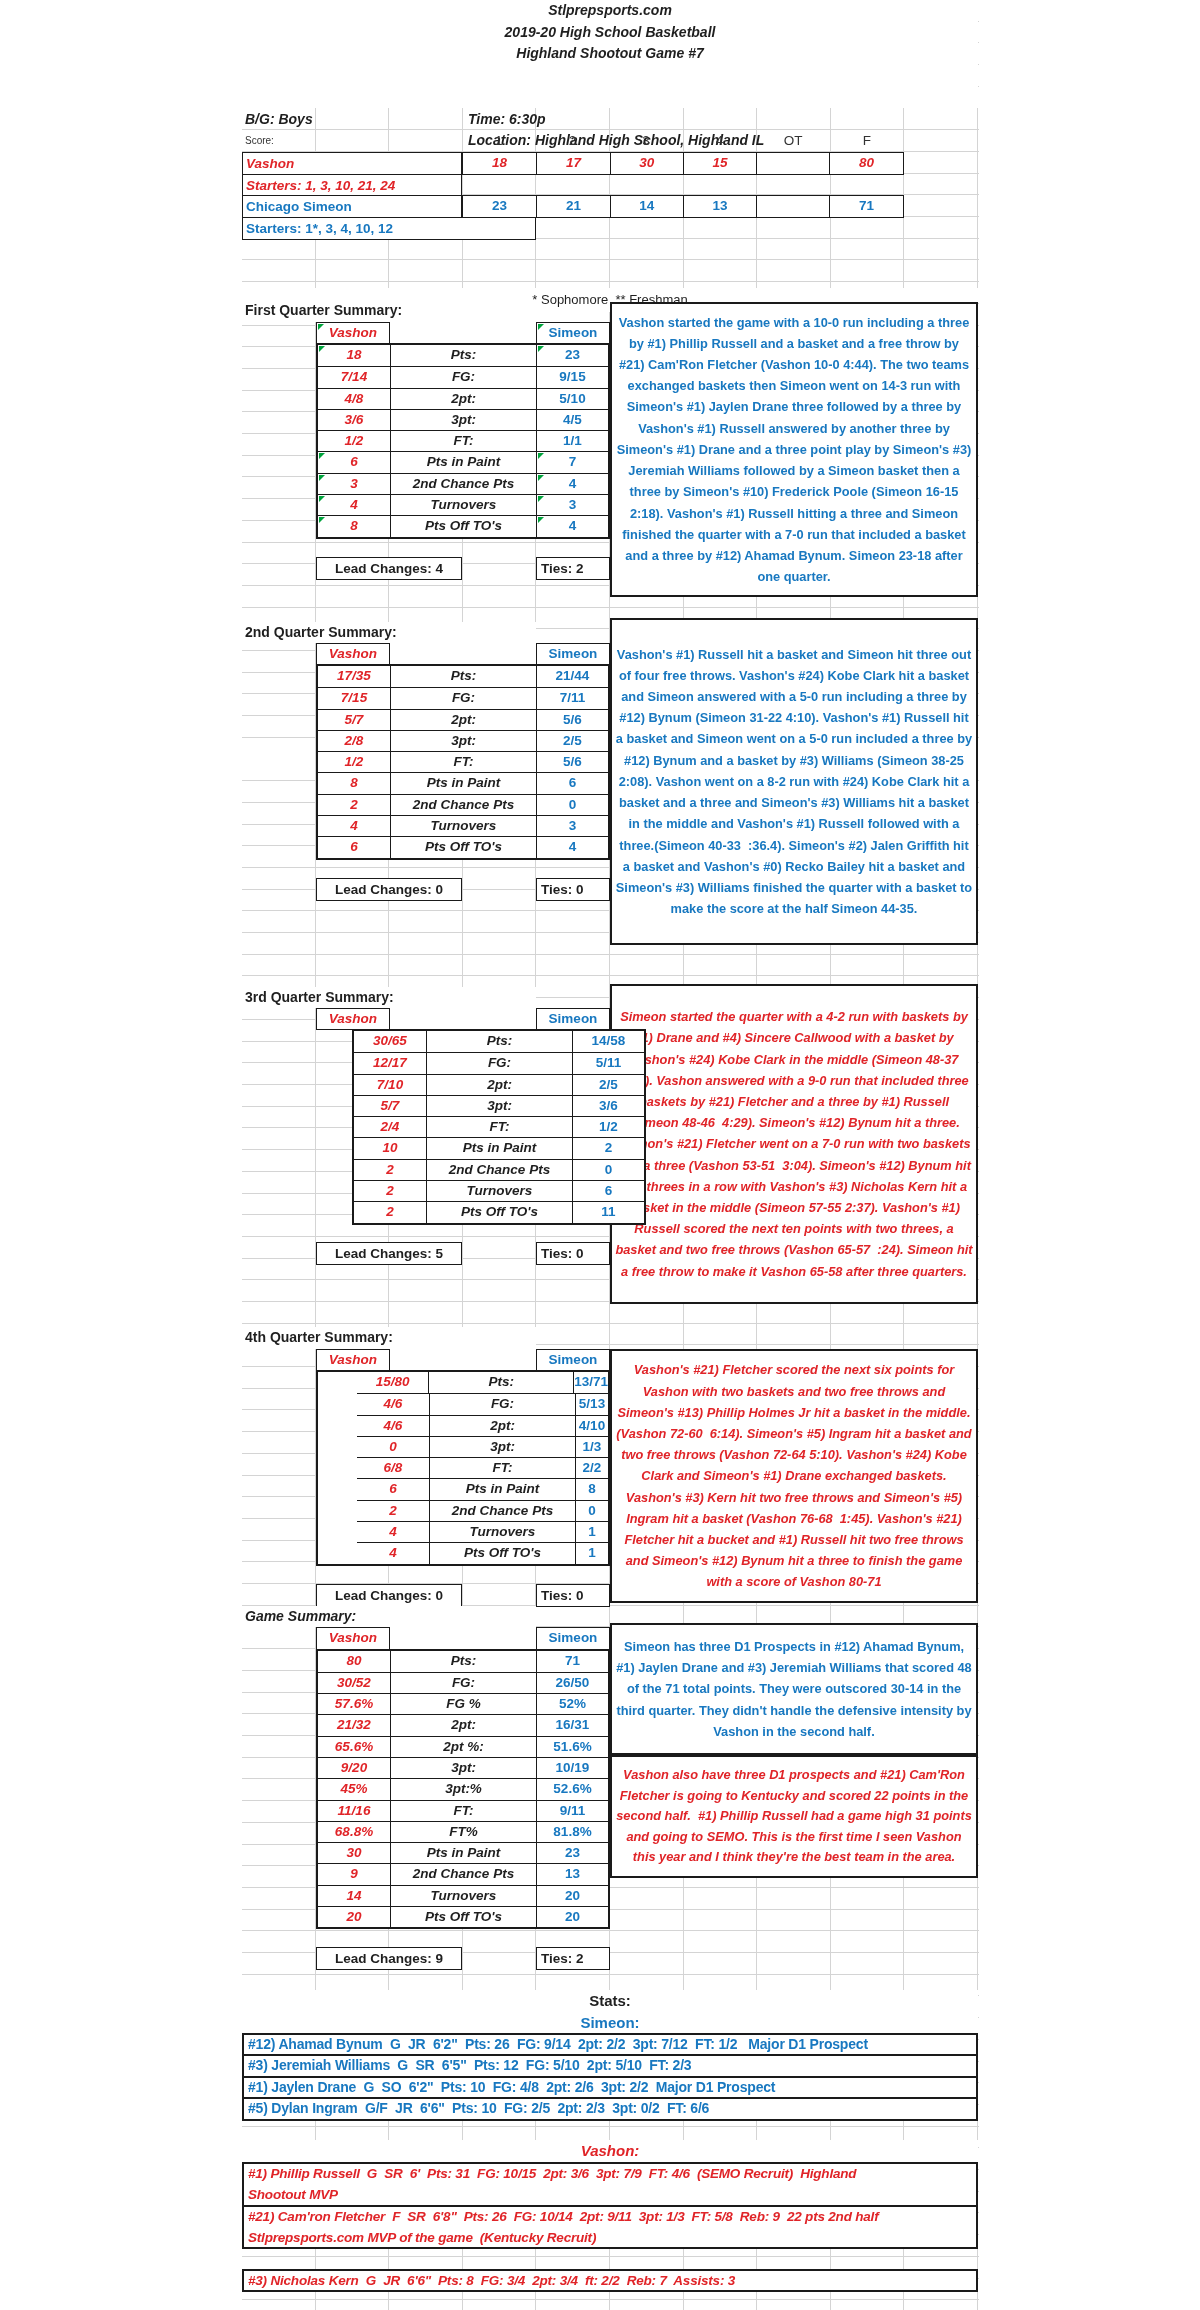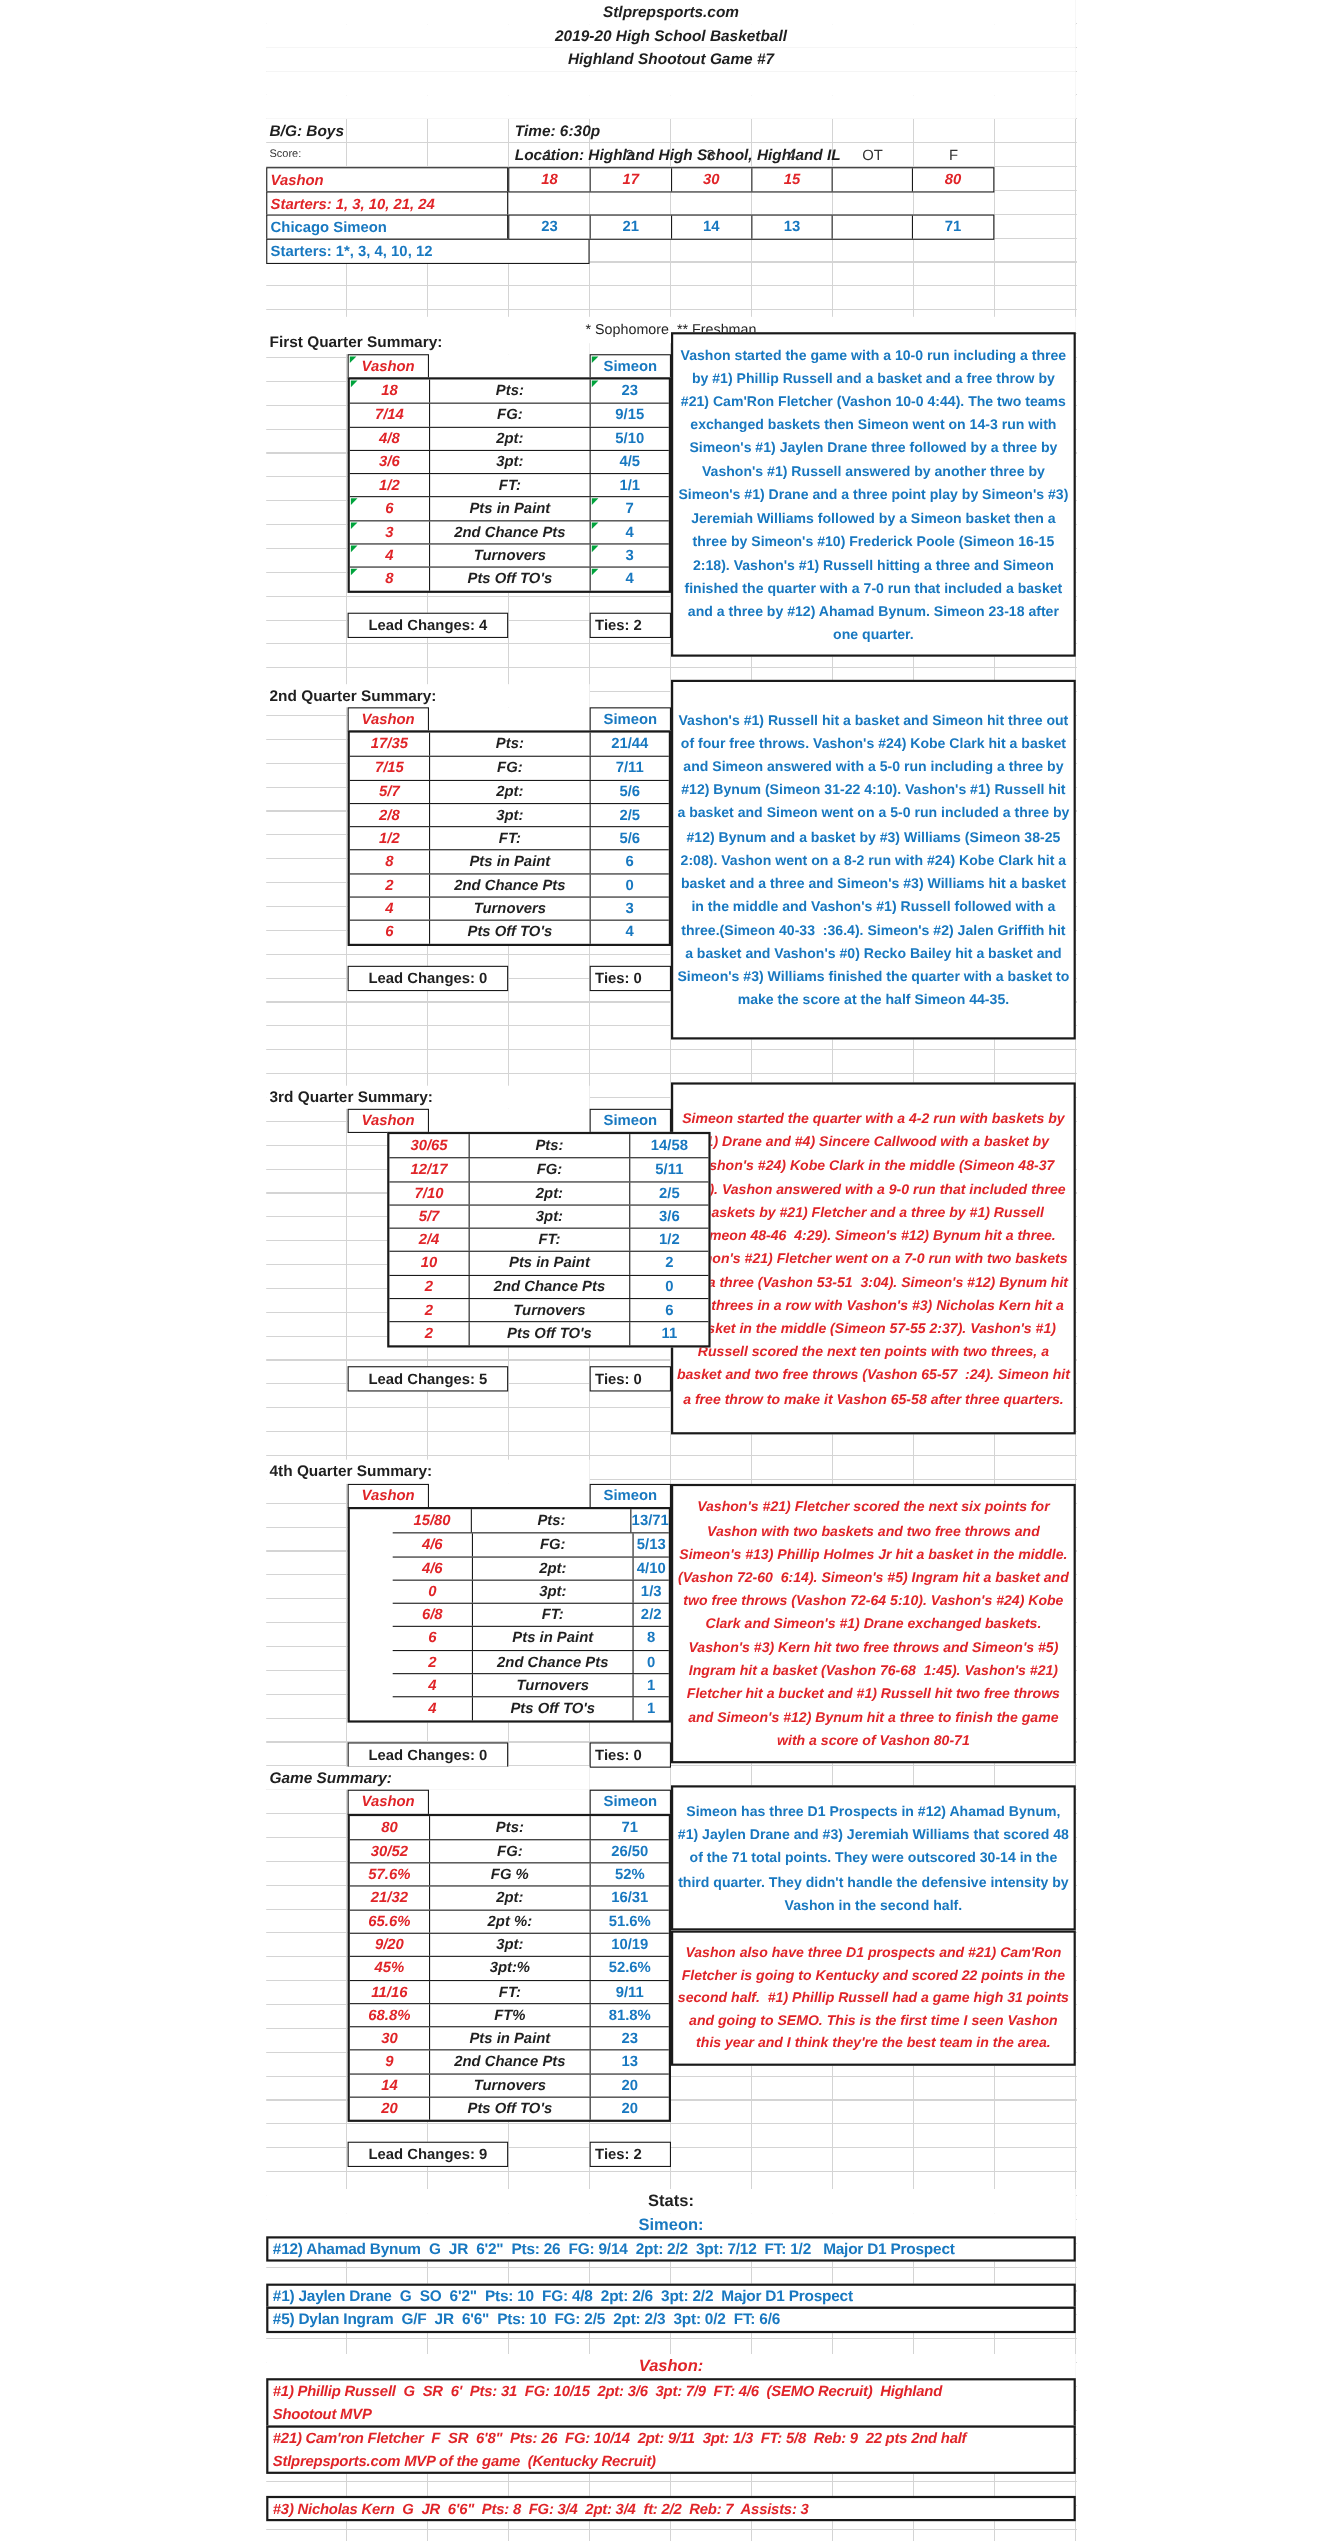--- a/index.html
+++ b/index.html
@@ -389,20 +389,21 @@
         </div>
         <div class="srow">
           <div class="cva redtx" style="font-style:italic">20</div>
           <div class="clb">Pts Off TO's</div>
           <div class="csi blutx">20</div>
         </div>
       </div>
       <div class="lcbox" style="top:1946.5px;left:74px;width:146px;height:23px;line-height:21px">Lead Changes: 9</div>
       <div class="lcbox" style="top:1946.5px;left:294px;width:74px;height:23px;line-height:21px;text-align:left;padding-left:4px">Ties: 2</div>
       <div class="prow pblue" style="top:2032.5px;height:23.5px">#12) Ahamad Bynum  G  JR  6'2"  Pts: 26  FG: 9/14  2pt: 2/2  3pt: 7/12  FT: 1/2   Major D1 Prospect</div>
+      <div class="prow pblue" style="top:2054px;height:23.5px">#3) Jeremiah Williams  G  SR  6'5"  Pts: 12  FG: 5/10  2pt: 5/10  FT: 2/3</div>
       <div class="prow pblue" style="top:2075.5px;height:23.5px">#1) Jaylen Drane  G  SO  6'2"  Pts: 10  FG: 4/8  2pt: 2/6  3pt: 2/2  Major D1 Prospect</div>
       <div class="prow pblue" style="top:2097px;height:23.5px">#5) Dylan Ingram  G/F  JR  6'6"  Pts: 10  FG: 2/5  2pt: 2/3  3pt: 0/2  FT: 6/6</div>
       <div class="prow pred" style="top:2161.8px;height:44.9px">#1) Phillip Russell  G  SR  6'  Pts: 31  FG: 10/15  2pt: 3/6  3pt: 7/9  FT: 4/6  (SEMO Recruit)  Highland
 Shootout MVP</div>
       <div class="prow pred" style="top:2205.2px;height:44.3px">#21) Cam'ron Fletcher  F  SR  6'8"  Pts: 26  FG: 10/14  2pt: 9/11  3pt: 1/3  FT: 5/8  Reb: 9  22 pts 2nd half
 Stlprepsports.com MVP of the game  (Kentucky Recruit)</div>
       <div class="prow pred" style="top:2269.4px;height:23.1px">#3) Nicholas Kern  G  JR  6'6"  Pts: 8  FG: 3/4  2pt: 3/4  ft: 2/2  Reb: 7  Assists: 3</div>
     </div>
 </div>
 

